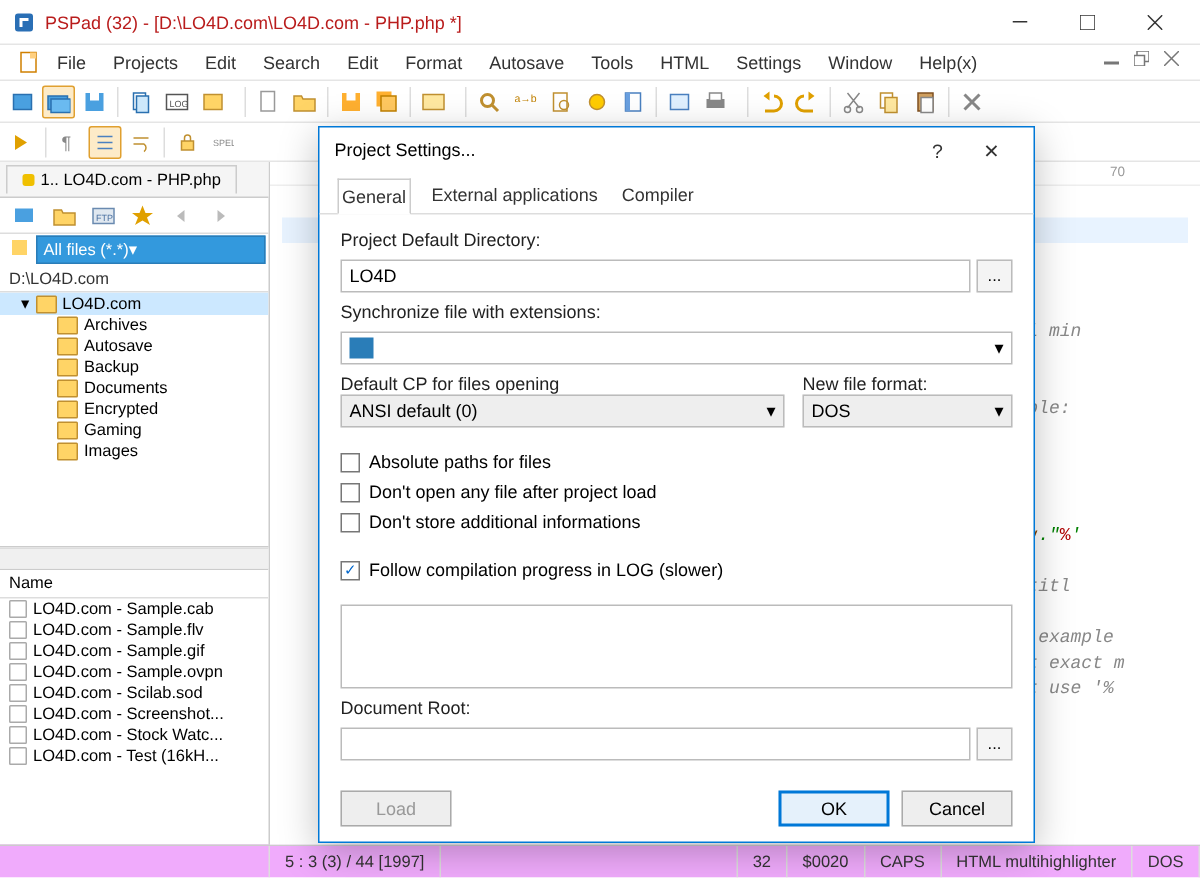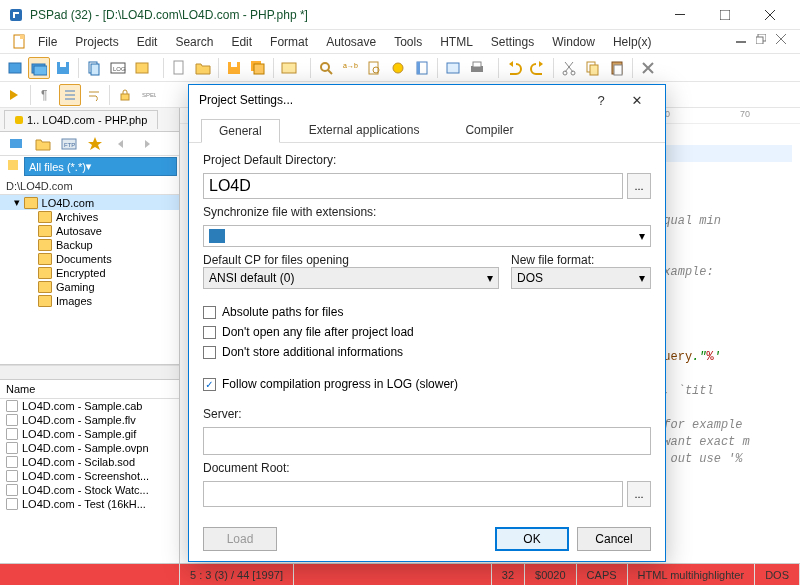--- a/index.html
+++ b/index.html
@@ -1,19 +1,19 @@
 <!DOCTYPE html>
 <html><head>
 <meta charset="utf-8">
 <style>
 * { box-sizing: border-box; margin: 0; padding: 0; }
 body { font-family: "Segoe UI", Tahoma, sans-serif; font-size: 12px; background: #fff; width: 800px; height: 585px; overflow: hidden; position: relative; }
 .titlebar { height: 30px; background: #fff; display: flex; align-items: center; padding: 0 8px; border-bottom: 1px solid #e5e5e5; }
 .titlebar .app-icon { width: 16px; height: 16px; margin-right: 6px; }
-.titlebar .title { flex: 1; font-size: 12px; color: #14532d; }
+.titlebar .title { flex: 1; font-size: 12px; color: #b91c1c; }
 .titlebar .win-btn { width: 45px; height: 28px; display: flex; align-items: center; justify-content: center; color: #555; }
 .menubar { height: 24px; display: flex; align-items: center; padding: 0 6px; gap: 2px; border-bottom: 1px solid #e5e5e5; }
 .menubar span.m { padding: 3px 8px; color: #333; cursor: default; }
 .menubar .sm-icon { width: 16px; height: 16px; margin-left: 6px; }
 .toolbar { height: 28px; display: flex; align-items: center; padding: 2px 4px; gap: 2px; border-bottom: 1px solid #e5e5e5; }
 .tool { width: 22px; height: 22px; display: flex; align-items: center; justify-content: center; border-radius: 2px; }
 .tool.active { background: #fdebc8; border: 1px solid #e0a030; }
 .sep { width: 1px; height: 20px; background: #ddd; margin: 0 2px; }
 .toolbar2 { height: 26px; display: flex; align-items: center; padding: 2px 4px; gap: 2px; border-bottom: 1px solid #e5e5e5; }
 .main { display: flex; height: calc(100% - 30px - 24px - 28px - 26px - 22px); }
@@ -36,33 +36,33 @@
 .name-item { padding: 1px 6px; font-size: 11px; white-space: nowrap; display:flex; align-items:center; gap:4px;}
 .file-ico { width:12px; height:12px; border: 1px solid #aaa; border-radius: 1px;}
 .editor { flex: 1; position: relative; background: #fff; overflow: hidden; }
 .ruler { height: 16px; background: #fff; border-bottom: 1px solid #eee; position: relative; font-size: 9px; color: #999;}
 .ruler span { position: absolute; top: 1px; }
 .code { font-family: Consolas, "Courier New", monospace; font-size: 12px; color: #888; font-style: italic; padding: 4px 8px; line-height: 17px; white-space: pre; }
 .code .hl-line { background: #e8f3ff; display: block; }
 .code .green { color: #008000; }
 .code .red { color: #b00000; font-style: normal;}
 .code .brown { color: #804000; font-style: normal;}
-.statusbar { height: 22px; border-top: 1px solid #ccc; display: flex; align-items: center; font-size: 11px; color: #333; background: #ef4444; }
+.statusbar { height: 22px; border-top: 1px solid #ccc; display: flex; align-items: center; font-size: 11px; color: #333; background: #f0abfc; }
 .statusbar > div { padding: 0 10px; border-right: 1px solid #ddd; height: 100%; display:flex; align-items:center;}
-.dialog { position: absolute; left: 188px; top: 84px; width: 478px; height: 478px; background: #fff; border: 1px solid #0078d7; box-shadow: 0 6px 24px rgba(0,0,0,.25); display: flex; flex-direction: column; }
+.dialog { position: absolute; left: 212px; top: 84px; width: 478px; height: 478px; background: #fff; border: 1px solid #0078d7; box-shadow: 0 6px 24px rgba(0,0,0,.25); display: flex; flex-direction: column; }
 .dlg-title { height: 30px; display: flex; align-items: center; padding: 0 10px; font-size: 12px; }
 .dlg-title .t { flex: 1; }
 .dlg-title .q, .dlg-title .x { width: 36px; text-align: center; font-size: 13px; color: #333; }
 .dlg-tabs { display: flex; gap: 12px; padding: 4px 12px 0; border-bottom: 1px solid #ddd; }
-.dlg-tab { padding: 4px 17px; font-size: 12px; color: #333; }
+.dlg-tab { padding: 4px 2px; font-size: 12px; color: #333; }
 .dlg-tab.active { border: 1px solid #ccc; border-bottom: 1px solid #fff; background: #fff; margin-bottom: -1px; }
 .dlg-body { flex: 1; padding: 10px 14px; display: flex; flex-direction: column; gap: 6px; }
 .lbl { font-size: 12px; color: #222; }
 .inprow { display: flex; gap: 4px; }
-.txt { flex: 1; border: 1px solid #bbb; padding: 3px 5px; font-size: 16px; background: #fff; }
+.txt { flex: 1; border: 1px solid #bbb; padding: 3px 5px; font-size: 12px; background: #fff; }
 .browse { width: 24px; border: 1px solid #bbb; background: #f4f4f4; font-size: 11px; display:flex; align-items:center; justify-content:center;}
 .combo-e { border: 1px solid #bbb; padding: 3px 5px; font-size: 12px; background: #fff; display:flex; align-items:center; justify-content:space-between;}
 .combo-e.grey, .grey { background: #eee; }
 .row2 { display: flex; gap: 12px; }
 .row2 > div { flex: 1; }
 .chk { display: flex; align-items: center; gap: 6px; font-size: 12px; }
 .chk .box { width: 13px; height: 13px; border: 1px solid #777; background: #fff; display:flex; align-items:center; justify-content:center; font-size:10px; color:#0066cc;}
 .dlg-foot { padding: 10px 14px; display: flex; gap: 8px; }
 .dlg-foot .spacer { flex: 1; }
 .btn { width: 74px; height: 24px; border: 1px solid #aaa; background: #eee; font-size: 12px; display:flex; align-items:center; justify-content:center;}
@@ -535,21 +535,20 @@
     <label class="chk">
         <span class="box"></span>
         <span>Don't store additional informations</span>
       </label>
     <div style="height:6px"></div>
     <label class="chk">
         <span class="box">✓</span>
         <span>Follow compilation progress in LOG (slower)</span>
       </label>
     <div style="height:4px"></div>
-    <div class="lbl">Server:</div>
     <input class="txt" style="">
     <div class="lbl">Document Root:</div>
     <div class="inprow">
       <input class="txt" style="">
       <div class="browse">...</div>
     </div>
   </div>
   <div class="dlg-foot">
     <div class="btn disabled grey">Load</div>
     <div class="spacer"></div>

